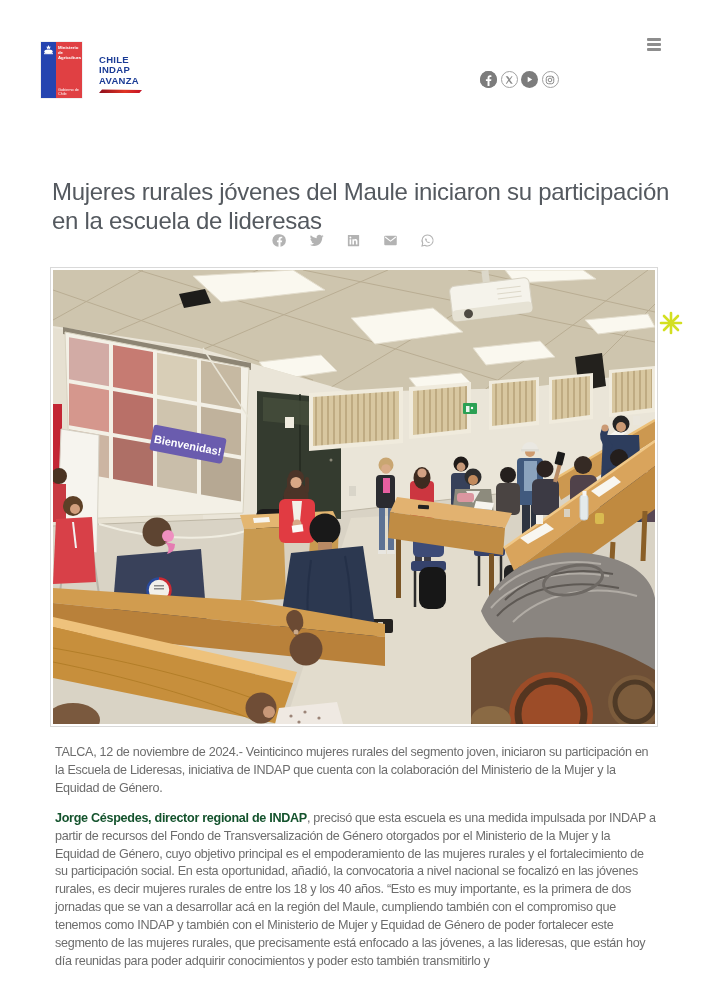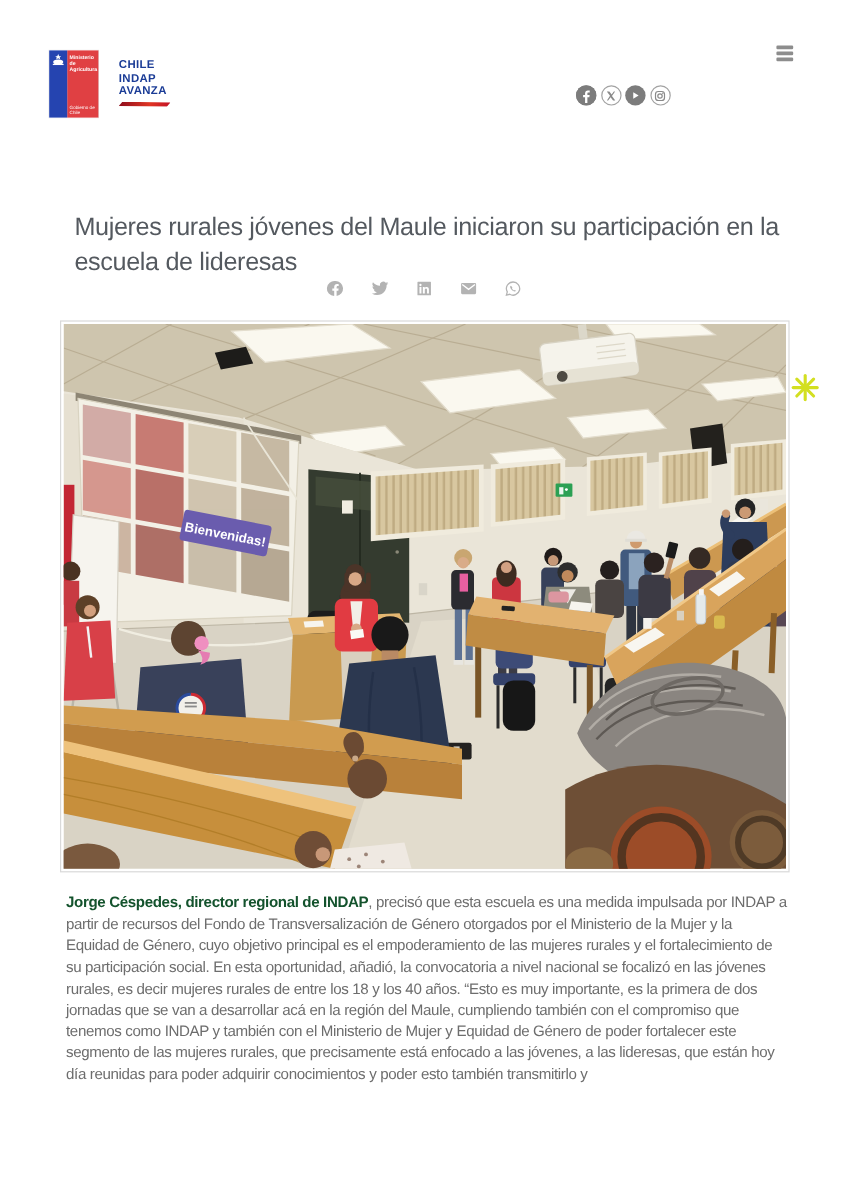--- a/index.html
+++ b/index.html
@@ -1,43 +1,43 @@
 <!DOCTYPE html>
 <html><head>
 <meta charset="utf-8">
 <style>
   html,body{margin:0;padding:0;}
   body{
     width:707px;height:1000px;position:relative;overflow:hidden;
     background:#ffffff;font-family:"Liberation Sans",sans-serif;
   }
   
-  .logo{position:absolute;left:41px;top:42px;display:flex;align-items:flex-start;cursor:pointer;}
+  .logo{position:absolute;left:41px;top:42px;display:flex;align-items:center;cursor:pointer;}
   .gov-logo{width:41px;height:56px;display:flex;box-shadow:0 0 0 0.5px #e3e3e3;}
   .gov-blue{width:15px;background:#2544b0;position:relative;}
   .gov-emblem{position:absolute;left:2px;top:3px;}
   .gov-red{width:26px;background:#e04043;color:#fff;box-sizing:border-box;
            padding:2.5px 2px;display:flex;flex-direction:column;justify-content:space-between;}
   .ministry-label{font-size:4.3px;font-weight:bold;line-height:1.25;}
   .gov-label{font-size:3.8px;}
   .slogan{margin-left:17px;margin-top:8px;}
   .slogan div{color:#1b3c96;font-weight:bold;font-size:9.5px;line-height:1.12;letter-spacing:.3px;}
   .swoosh{margin-top:3px;height:4px;width:43px;
           background:linear-gradient(90deg,#8e0d1c,#e03524 60%,#c41326);
           clip-path:polygon(7% 0,100% 12%,93% 100%,0 88%);}
   .hamburger{position:absolute;left:647px;top:38px;width:14px;cursor:pointer;}
   .hamburger span{display:block;height:2.6px;background:#8d8d8d;margin-bottom:2.6px;border-radius:1px;}
   .social-row{position:absolute;top:71px;left:480px;display:flex;gap:3.6px;}
   .sicon{width:17px;height:17px;border-radius:50%;display:flex;align-items:center;
          justify-content:center;box-sizing:border-box;cursor:pointer;}
   .sicon.filled{background:#7c7c7c;}
   .sicon.outline{border:1.2px solid #a2a2a2;}
   
-  .page-title{position:absolute;left:62px;top:161px;width:622px;
-              font-size:21px;line-height:29px;color:#54595f;font-weight:500;letter-spacing:-0.3px;}
+  .page-title{position:absolute;left:52px;top:161px;width:622px;
+              font-size:24px;line-height:29px;color:#54595f;font-weight:500;letter-spacing:-0.3px;}
   .share-row{position:absolute;top:233px;left:0;width:707px;display:flex;
              justify-content:center;gap:22px;align-items:center;}
   .share-icon{width:15px;height:15px;display:block;cursor:pointer;}
   
   .photo-frame{position:absolute;left:50px;top:267px;width:602px;height:454px;
                border:1px solid #d9d9d9;padding:2px;background:#fff;}
   .asterisk{position:absolute;left:659px;top:311px;}
   
   .article-text{position:absolute;left:55px;top:744px;width:602px;
                 color:#6d6d6d;font-size:12.6px;line-height:17.9px;letter-spacing:-0.3px;}
@@ -447,14 +447,15 @@
 <svg class="asterisk" width="24" height="24" viewBox="0 0 24 24">
   <g stroke="#d3df21" stroke-width="2.6" stroke-linecap="round">
     <line x1="12" y1="2" x2="12" y2="22"></line>
       <line x1="2" y1="12" x2="22" y2="12"></line>
     <line x1="5" y1="5" x2="19" y2="19"></line>
       <line x1="19" y1="5" x2="5" y2="19"></line>
   </g>
 </svg>
 
 <div class="article-text">
+  <p><span>TALCA, 12 de noviembre de 2024.- Veinticinco mujeres rurales del segmento joven, iniciaron su participación en la Escuela de Lideresas, iniciativa de INDAP que cuenta con la colaboración del Ministerio de la Mujer y la Equidad de Género.</span></p>
   <p><strong>Jorge Céspedes, director regional de INDAP</strong><span>, precisó que esta escuela es una medida impulsada por INDAP a partir de recursos del Fondo de Transversalización de Género otorgados por el Ministerio de la Mujer y la Equidad de Género, cuyo objetivo principal es el empoderamiento de las mujeres rurales y el fortalecimiento de su participación social. En esta oportunidad, añadió, la convocatoria a nivel nacional se focalizó en las jóvenes rurales, es decir mujeres rurales de entre los 18 y los 40 años.  “Esto es muy importante, es la primera de dos jornadas que se van a desarrollar acá en la región del Maule, cumpliendo también con el compromiso que tenemos como INDAP y también con el Ministerio de Mujer y Equidad de Género de poder fortalecer este segmento de las mujeres rurales, que precisamente está enfocado a las jóvenes, a las lideresas, que están hoy día reunidas para poder adquirir conocimientos y poder esto también transmitirlo y</span></p>
 </div>
 
 </body></html>

